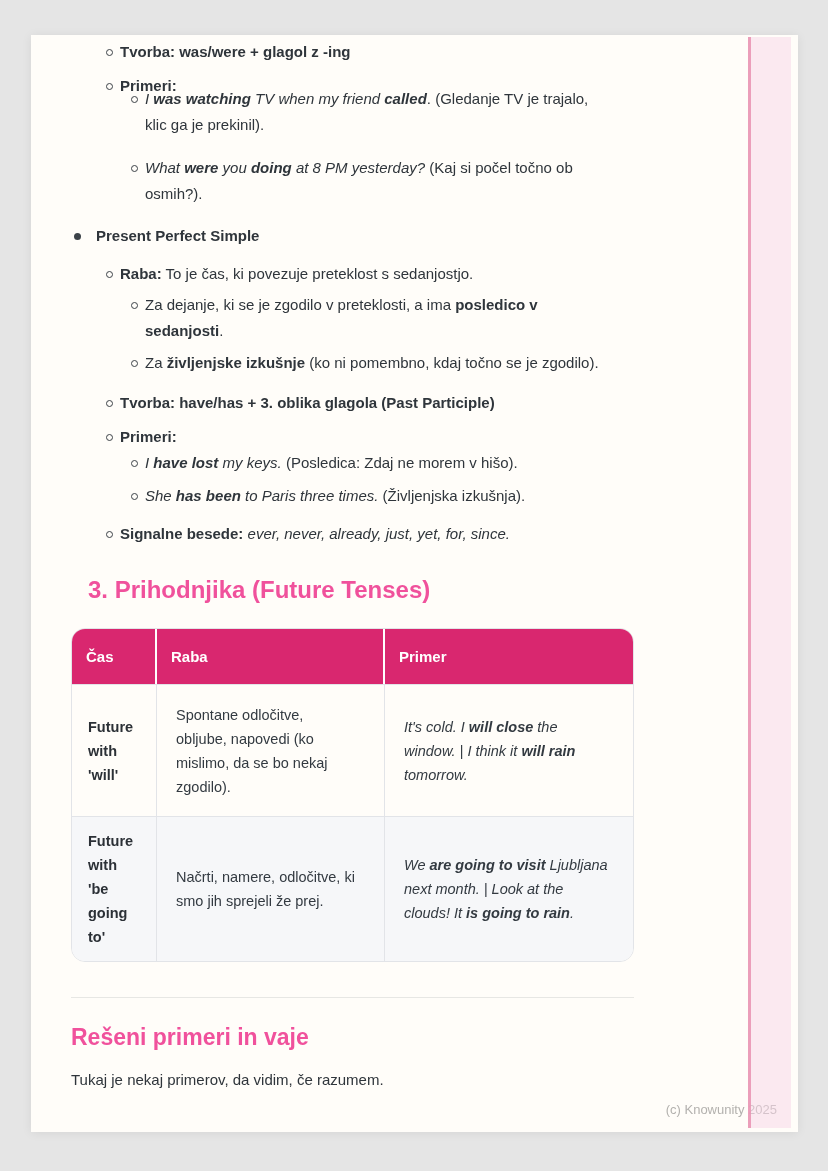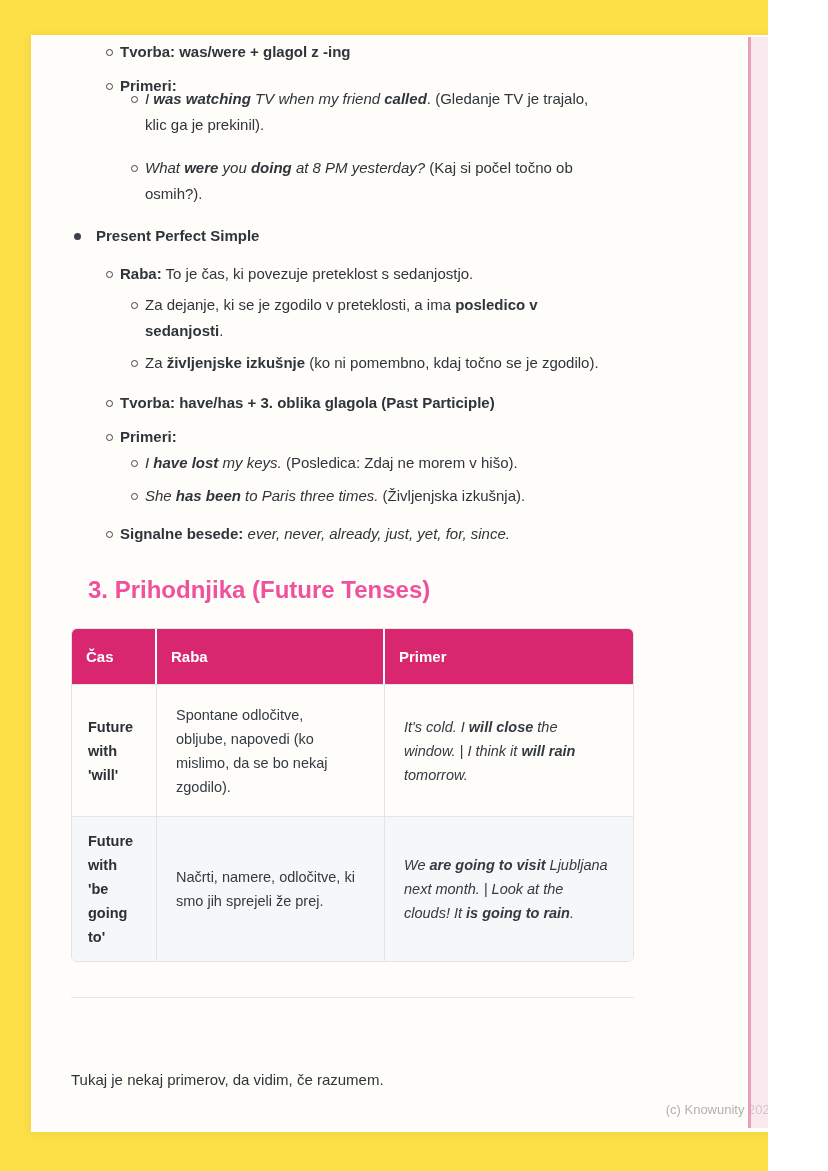--- a/index.html
+++ b/index.html
@@ -9,21 +9,21 @@
     --border:#e2e4e8;
     --row-alt:#f6f7f9;
     --page-bg:#fffdf9;
     --strip-fill:rgba(247,213,231,0.5);
     --strip-line:rgba(233,150,180,0.9);
     --watermark:#b3b1ae;
   }
   *{margin:0;padding:0;box-sizing:border-box;}
   html,body{background:#ffffff;}
   body{font-family:"Liberation Sans","DejaVu Sans",sans-serif;}
-  .canvas{position:relative;width:768px;height:1171px;background:#fde047;overflow:hidden;}
+  .canvas{position:relative;width:828px;height:1171px;background:#e5e5e5;overflow:hidden;}
   .page{
     position:absolute;left:31px;top:35px;width:767px;height:1097px;
     background:var(--page-bg);
     box-shadow:0 1px 10px rgba(0,0,0,0.07);
   }
   .margin-strip{
     position:absolute;left:717px;top:2px;width:43px;height:1091px;
     background:var(--strip-fill);
     border-left:3px solid var(--strip-line);
     z-index:3;
@@ -40,21 +40,21 @@
   .i{font-style:italic;}
   
   .h3{position:absolute;left:57px;font-size:24px;line-height:30px;font-weight:700;color:var(--heading-pink);}
   .h2{position:absolute;left:40px;font-size:23px;line-height:32px;font-weight:700;color:var(--heading-pink);}
   .para{position:absolute;left:40px;font-size:15px;line-height:26px;color:var(--text);}
   .hr{position:absolute;left:40px;width:563px;height:0;border-top:1px solid #e7e7e4;}
   
   .tbl{
     position:absolute;left:40px;top:593px;width:563px;
     display:grid;grid-template-columns:85px 228px 248px;grid-template-rows:55px 132px 145px;
-    border:1px solid var(--border);border-radius:6px;overflow:hidden;background:var(--page-bg);
+    border:1px solid var(--border);border-radius:14px;overflow:hidden;background:var(--page-bg);
   }
   .th{
     background:var(--header-pink);color:#ffffff;font-weight:600;font-size:15px;
     display:flex;align-items:center;padding-left:14px;
   }
   .th.sep{border-right:2px solid #ffffff;}
   .td{
     display:flex;align-items:center;
     font-size:14.5px;line-height:24px;color:#333a41;
     padding:10px 14px 10px 19px;border-top:1px solid var(--border);
@@ -146,18 +146,19 @@
         </div>
       <div class="td colsep row-alt">
           <span><span>Načrti, namere, odločitve, ki</span><br><span>smo jih sprejeli že prej.</span></span>
         </div>
       <div class="td row-alt">
           <span><span class="i">We </span><span class="b i">are going to visit</span><span class="i"> Ljubljana</span><br><span class="i">next month. | Look at the</span><br><span class="i">clouds! It </span><span class="b i">is going to rain</span><span class="i">.</span></span>
         </div>
     </div>
 
     <div class="hr" style="top:962px"></div>
+    <div class="h2" style="top:986px">Rešeni primeri in vaje</div>
     <div class="para" style="top:1032px">Tukaj je nekaj primerov, da vidim, če razumem.</div>
 
     <div class="watermark">(c) Knowunity 2025</div>
     <div class="margin-strip"></div>
   </div>
 </div>
 
 </body></html>

